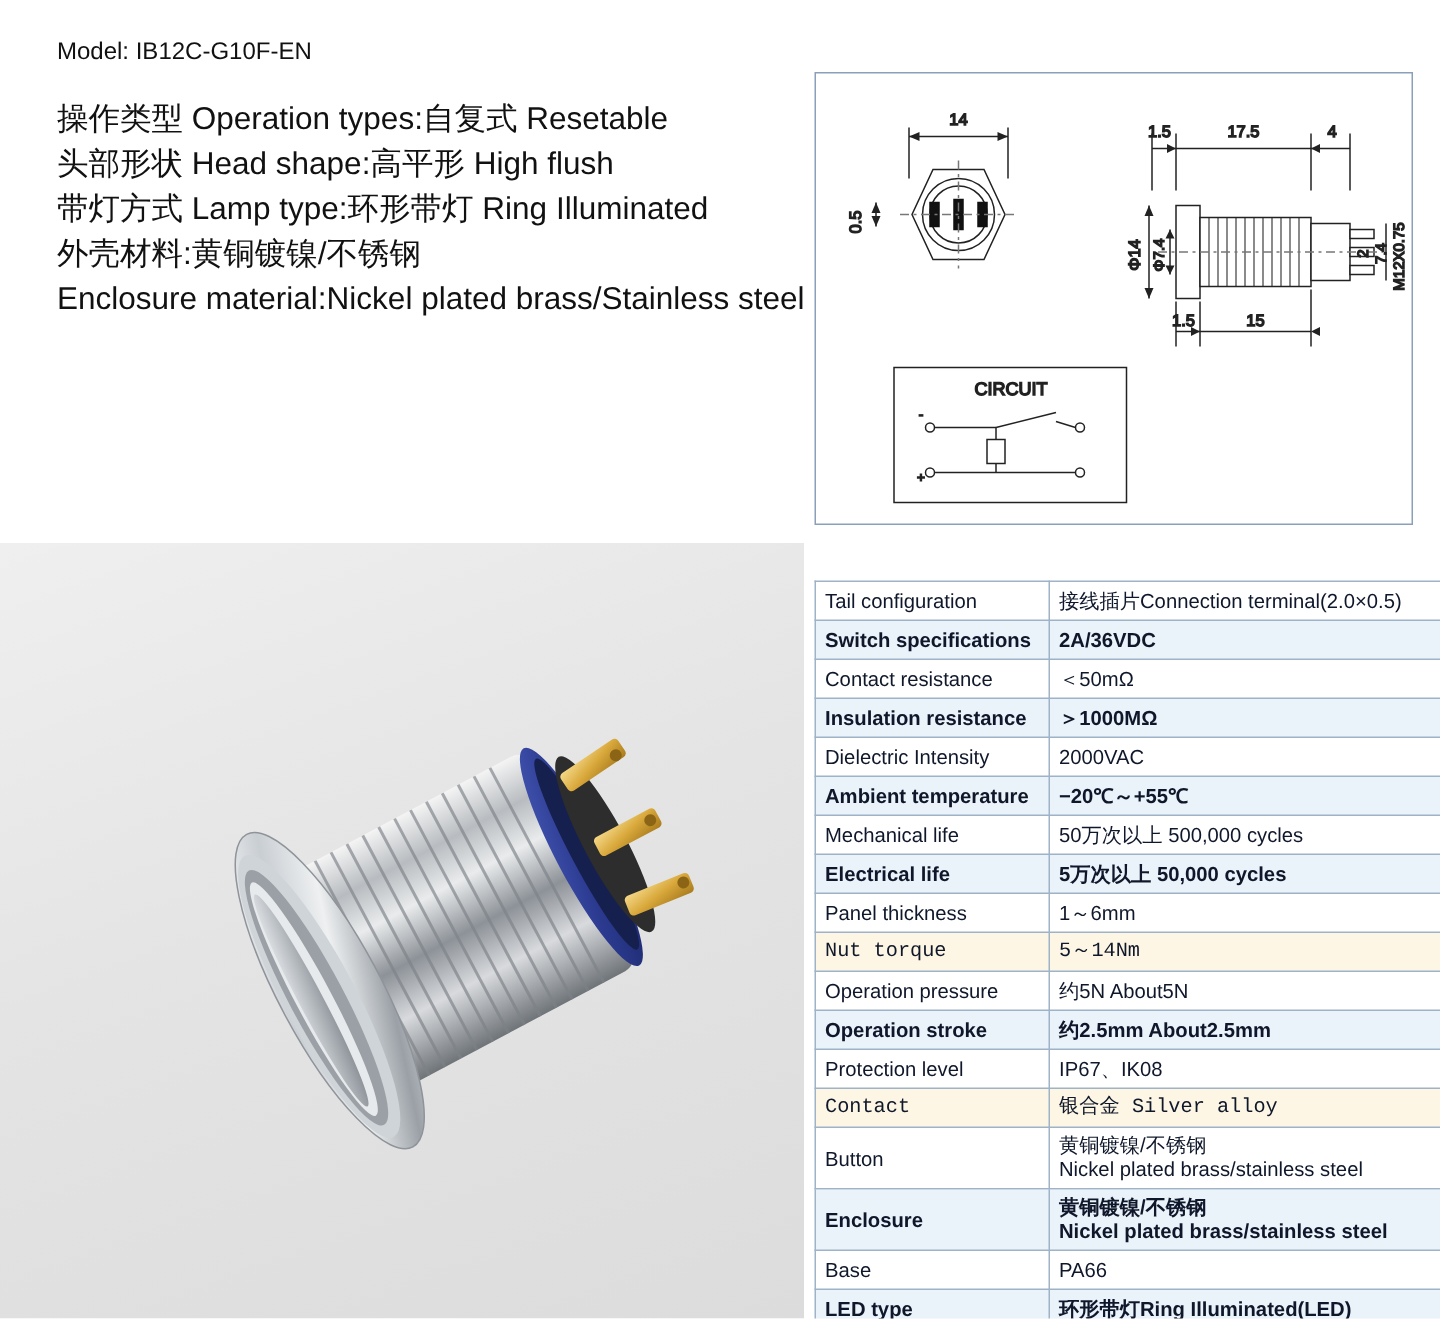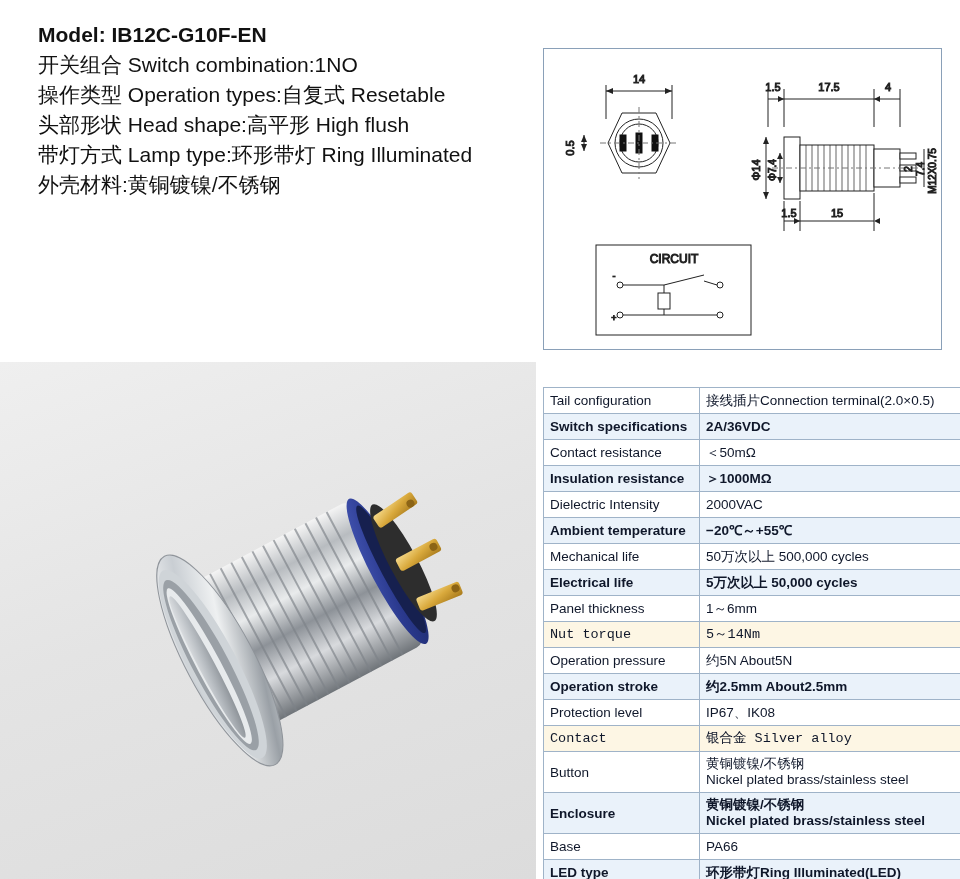--- a/index.html
+++ b/index.html
@@ -31,23 +31,23 @@
     padding: 20px 0 0 38px;
     box-sizing: border-box;
   }
   .spec-line {
     font-size: 21px;
     line-height: 30px;
     white-space: nowrap;
     color: #111;
   }
   .spec-line.model {
-    font-weight: bold;
-    font-size: 21px;
-    margin-bottom: 0;
+    font-weight: normal;
+    font-size: 16px;
+    margin-bottom: 15px;
   }
 
   
   .drawing-panel {
     position: absolute;
     left: 543px;
     top: 28px;
     width: 399px;
     height: 302px;
     border: 1px solid #8aa0b8;
@@ -110,25 +110,25 @@
     height: 460px;
   }
 </style>
 </head>
 <body>
 
 <div class="page">
 
   <div class="top-spec">
     <div class="spec-line model">Model: IB12C-G10F-EN</div>
-    <div class="spec-line">开关组合 Switch combination:1NO</div>
     <div class="spec-line">操作类型 Operation types:自复式 Resetable</div>
     <div class="spec-line">头部形状 Head shape:高平形 High flush</div>
     <div class="spec-line">带灯方式 Lamp type:环形带灯 Ring Illuminated</div>
     <div class="spec-line">外壳材料:黄铜镀镍/不锈钢</div>
+    <div class="spec-line">Enclosure material:Nickel plated brass/Stainless steel</div>
   </div>
 
   <div class="drawing-panel">
     <svg width="397" height="300" viewBox="0 0 397 300">
       <g stroke="#222" fill="none" stroke-width="1">
 
         <line x1="62" y1="36" x2="62" y2="70"></line>
         <line x1="128" y1="36" x2="128" y2="70"></line>
         <line x1="62" y1="42" x2="128" y2="42"></line>
         <path d="M62 42 l7 -3 v6 z" fill="#222" stroke="none"></path>

